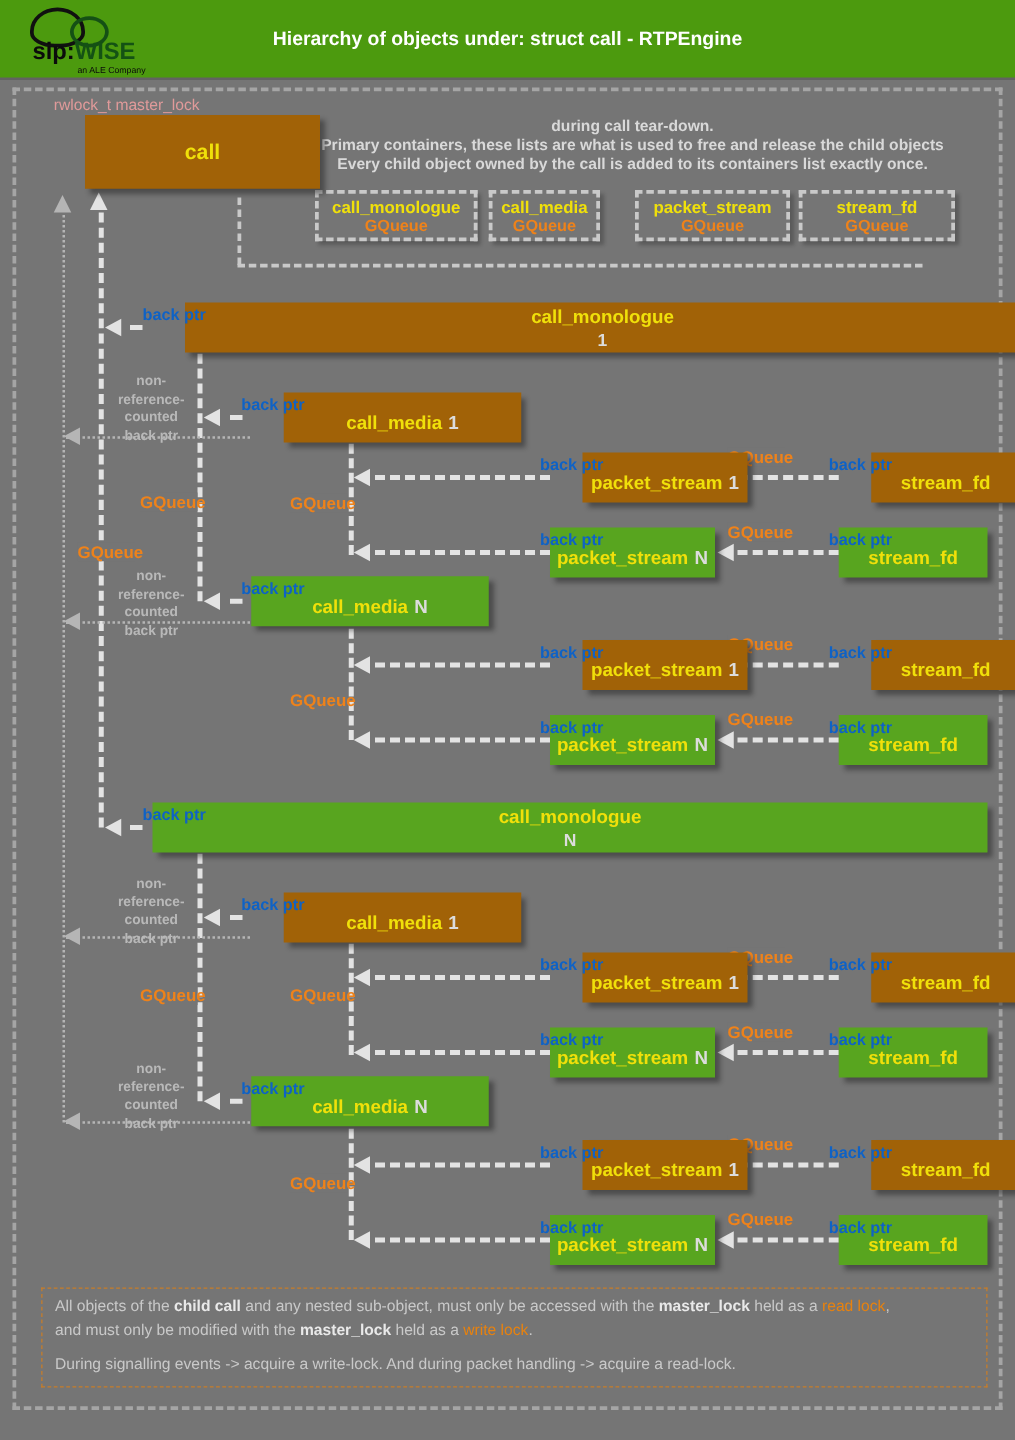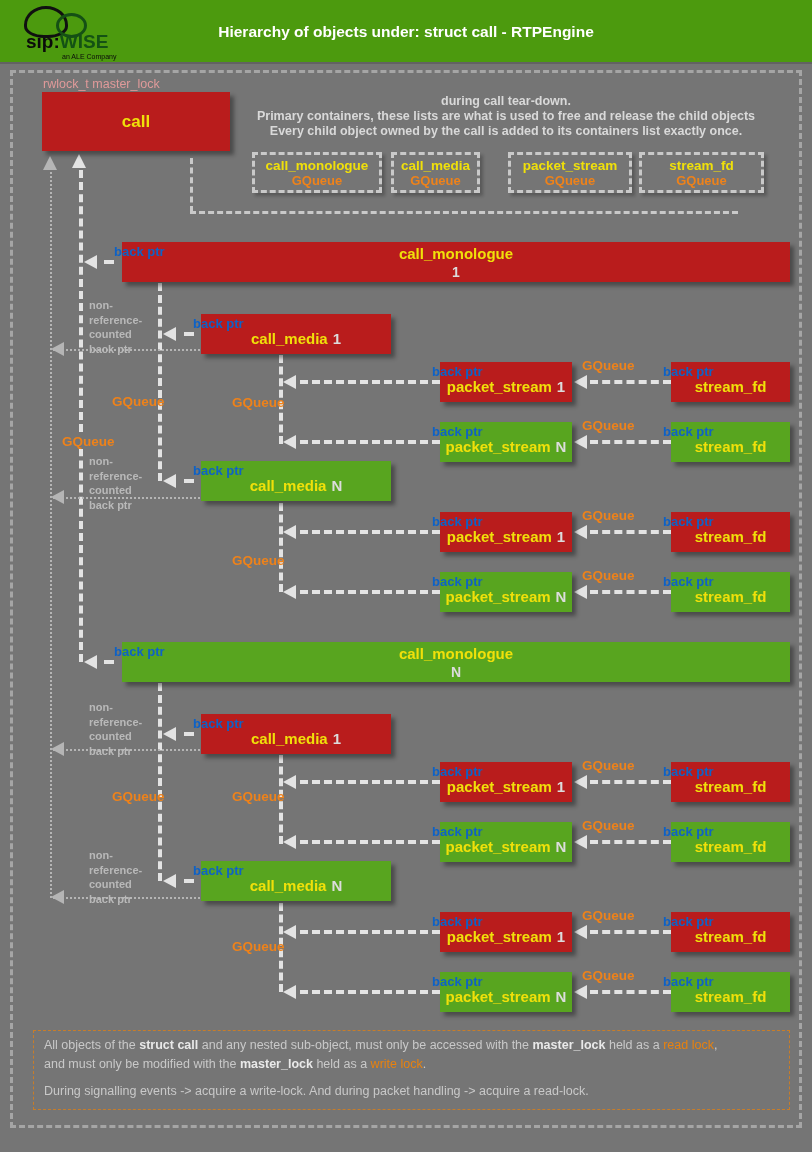--- a/index.html
+++ b/index.html
@@ -13,32 +13,32 @@
   .ltext{position:absolute;left:26px;top:32px;font-size:19px;font-weight:bold;line-height:20px;}
   .lsip{color:#0b0b0b;}
   .lwise{color:#145214;}
   .tag{position:absolute;left:62px;top:53px;font-size:7px;color:#0b0b0b;}
 
   
   .outer{position:absolute;left:10px;top:70px;width:786px;height:1052px;border:3px dashed #a5a5a5;}
 
   
   .box{position:absolute;font-weight:bold;color:#f0e00a;box-shadow:4px 4px 4px rgba(25,25,25,.45);box-sizing:border-box;}
-  .bg1{background:#b91c1c;}
+  .bg1{background:#a16207;margin-left:26px;}
   .bg2{background:#58a51f;}
   .call-c{display:flex;align-items:center;justify-content:center;font-size:17px;}
   .cc{display:flex;align-items:flex-end;justify-content:center;padding-bottom:7px;font-size:15px;white-space:nowrap;}
   .num{color:#dcdcdc;margin-left:5px;}
   .mono{text-align:center;padding-top:3px;font-size:15px;line-height:18px;}
   .mono .num{font-size:14px;margin:0;}
 
   
   .bp{position:absolute;color:#0e62c6;font-weight:bold;font-size:13px;white-space:nowrap;}
   .gq{position:absolute;color:#ee821a;font-weight:bold;font-size:13.5px;width:46px;text-align:right;white-space:nowrap;background:#757575;}
-  .nr{position:absolute;width:64px;color:#b9b9b9;font-size:11px;line-height:14.5px;text-align:left;font-weight:bold;}
+  .nr{position:absolute;width:64px;color:#b9b9b9;font-size:11px;line-height:14.5px;text-align:center;font-weight:bold;}
   .lock{position:absolute;left:43px;top:77px;color:#e09a9a;font-size:12.5px;}
 
   
   .vl{position:absolute;width:0;border-left:4px dashed #e3e3e3;}
   .hl{position:absolute;height:0;border-top:4px dashed #e3e3e3;}
   .vd{position:absolute;width:0;border-left:2px dotted #b5b5b5;}
   .hd{position:absolute;height:0;border-top:2px dotted #b5b5b5;}
   .cl{position:absolute;width:0;border-left:3px dashed #c9c9c9;}
   .ch{position:absolute;height:0;border-top:3px dashed #c9c9c9;}
   .tl{position:absolute;width:0;height:0;border-top:7px solid transparent;border-bottom:7px solid transparent;border-right:13px solid #e3e3e3;}
@@ -319,19 +319,19 @@
   <div class="bp" style="left:663px;top:364px;">back ptr</div>
   <div class="bp" style="left:663px;top:424px;">back ptr</div>
   <div class="bp" style="left:663px;top:514px;">back ptr</div>
   <div class="bp" style="left:663px;top:574px;">back ptr</div>
   <div class="bp" style="left:663px;top:764px;">back ptr</div>
   <div class="bp" style="left:663px;top:824px;">back ptr</div>
   <div class="bp" style="left:663px;top:914px;">back ptr</div>
   <div class="bp" style="left:663px;top:974px;">back ptr</div>
 
   <div class="note">
-    <div><span>All objects of the </span><b>struct call</b><span> and any nested sub-object, must only be accessed with the </span><b>master_lock</b><span> held as a </span><span class="ol">read lock</span><span>,</span><br>
+    <div><span>All objects of the </span><b>child call</b><span> and any nested sub-object, must only be accessed with the </span><b>master_lock</b><span> held as a </span><span class="ol">read lock</span><span>,</span><br>
     <span>and must only be modified with the </span><b>master_lock</b><span> held as a </span><span class="ol">write lock</span><span>.</span></div>
     <div class="p2">During signalling events -&gt; acquire a write-lock. And during packet handling -&gt; acquire a read-lock.</div>
   </div>
 
 
 </div>
 
 </body></html>

